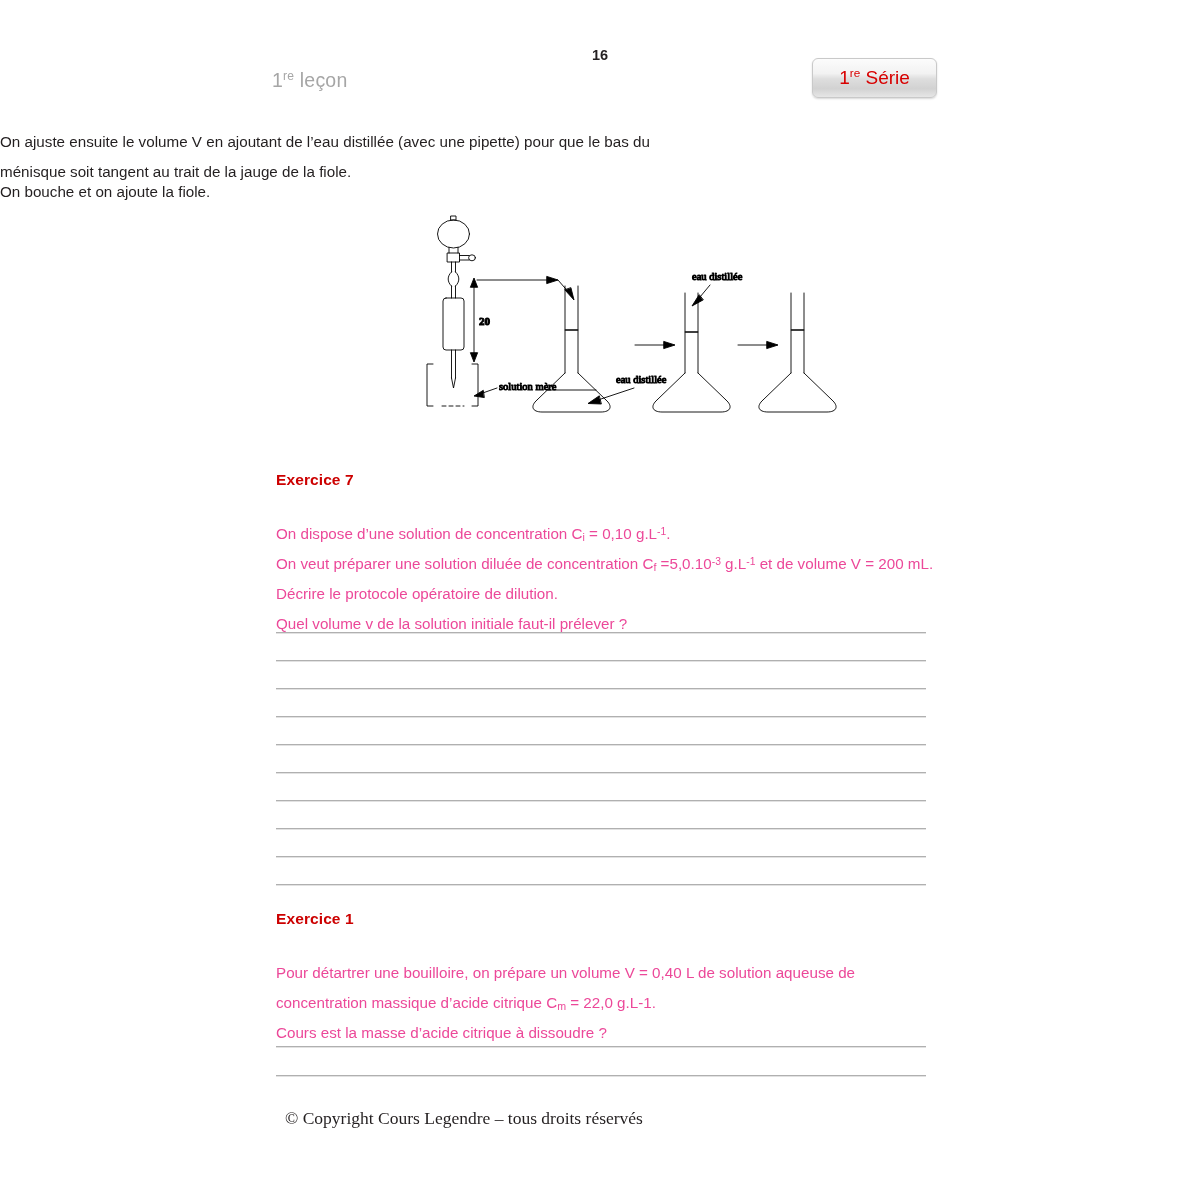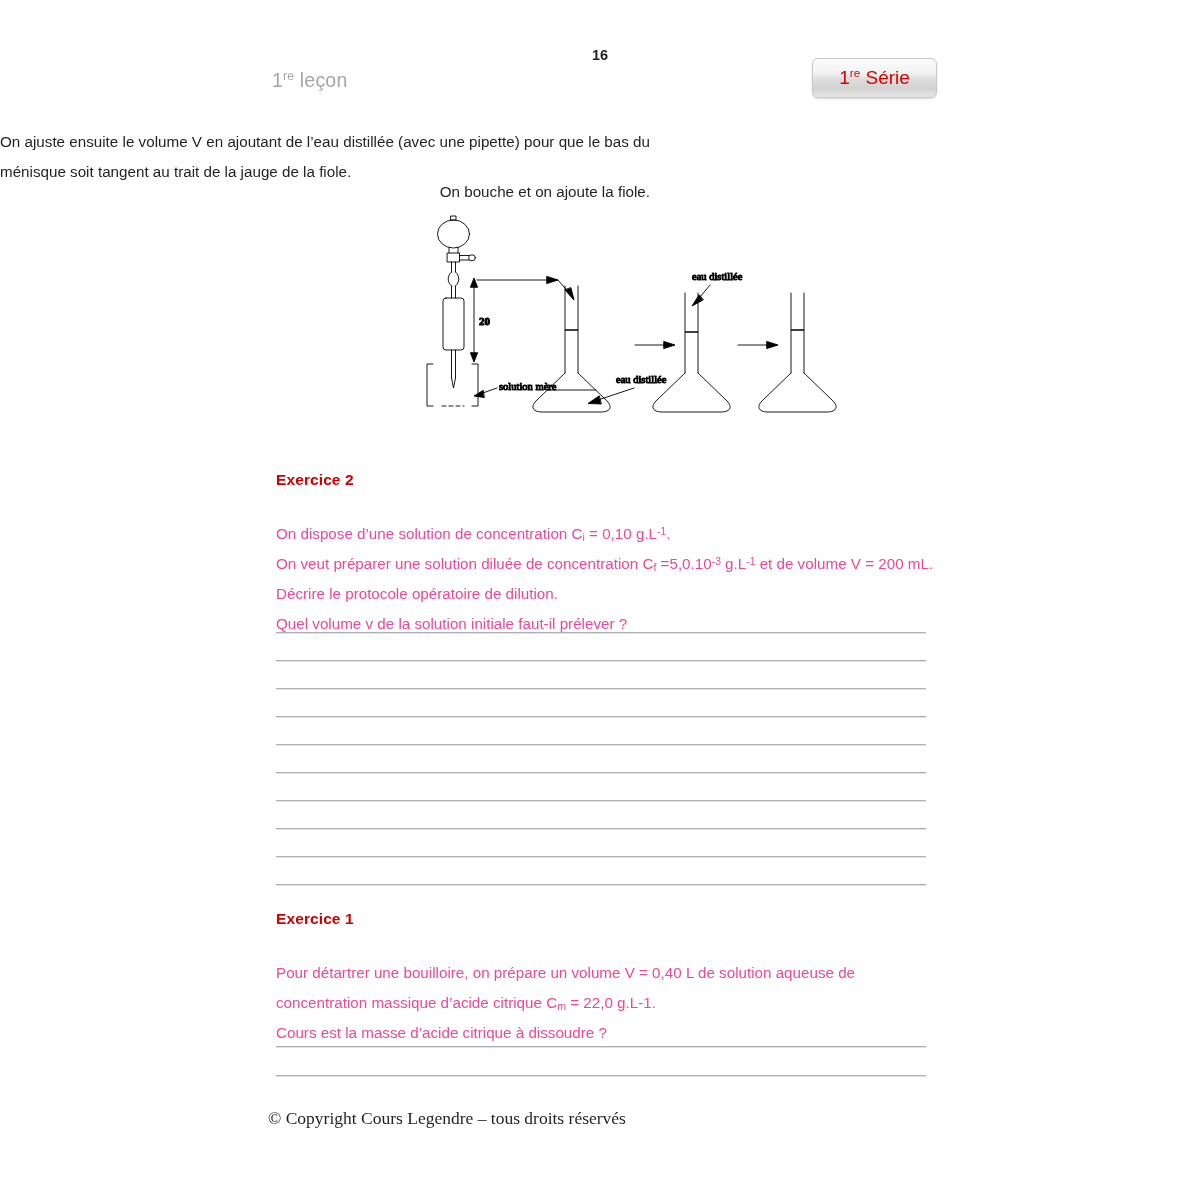--- a/index.html
+++ b/index.html
@@ -77,21 +77,20 @@
   .serie-badge-text sup {
     font-size: 0.62em;
     vertical-align: super;
     line-height: 0;
   }
   .para {
     position: absolute;
     font-size: 15.2px;
     line-height: 30px;
     color: #231f20;
-    text-align: right;
   }
   .para.justify {
     text-align: justify;
     text-justify: inter-word;
   }
   .p-intro-1 { top: 127px; left: 0; width: 650px; }
   .p-intro-2 { top: 177px; left: 0; width: 650px; }
 
   
   .diagram {
@@ -152,21 +151,21 @@
     margin: 0;
   }
   .rules-ex4 { top: 632px; }
   .rules-ex4 .rule { margin-bottom: 27px; }
   .rules-ex5 { top: 1046px; }
   .rules-ex5 .rule { margin-bottom: 28px; }
 
   
   .footer {
     position: absolute;
-    left: 268px;
+    left: 285px;
     top: 1108px;
     font-family: "Liberation Serif", serif;
     font-size: 17.5px;
     color: #231f20;
     white-space: nowrap;
   }
 
   .diagram-label {
     font-family: "Liberation Serif", serif;
     font-size: 10.5px;
@@ -308,21 +307,21 @@
           <path d="M371.5 120 L383.5 120" stroke-width="1.6"></path>
           <path d="M371 163 L343 190"></path>
           <path d="M384 163 L412 190"></path>
           <path d="M343 190 C336 196, 338 202, 348 202 L407 202 C417 202, 419 196, 412 190"></path>
         </g>
 
       </g>
     </svg>
   </div>
 
-  <div class="exercise-title ex4-title">Exercice 2</div>
+  <div class="exercise-title ex4-title">Exercice 7</div>
 
   <div class="ex-body ex4-body">
     <span class="line">On dispose d’une solution de concentration C<sub>i</sub> = 0,10 g.L<sup>-1</sup>.</span>
     <span class="line">On veut préparer une solution diluée de concentration C<sub>f</sub> =5,0.10<sup>-3</sup> g.L<sup>-1</sup> et de volume V = 200 mL.</span>
     <span class="line">Décrire le protocole opératoire de dilution.</span>
     <span class="line">Quel volume v de la solution initiale faut-il prélever ?</span>
   </div>
 
   <div class="rules rules-ex4">
     <div class="rule"></div>

